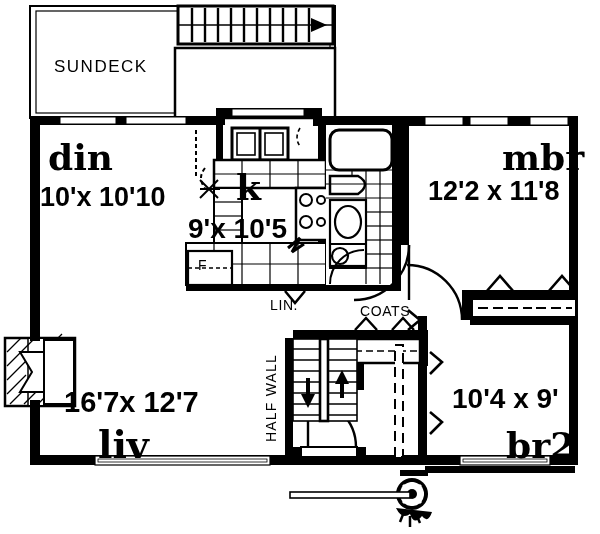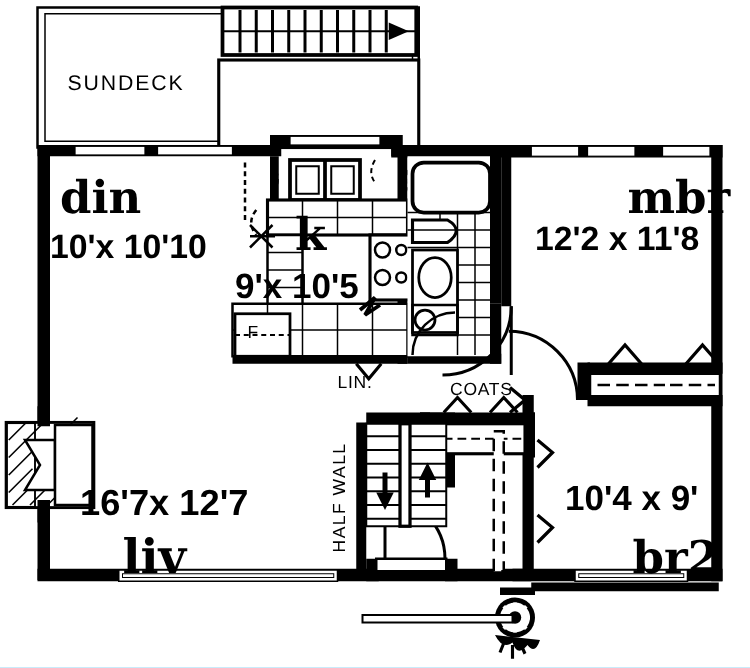--- a/index.html
+++ b/index.html
@@ -1,21 +1,21 @@
 <!DOCTYPE html>
 <html><head>
 <meta charset="utf-8">
 <title>Floor Plan</title>
 <style>
   html,body{margin:0;padding:0;background:#ffffff;}
   body{font-family:"Liberation Sans", sans-serif;}
   #plan-root{
     position:relative;
     width:600px;height:534px;
-    background:#0ea5e9;
+    background:#b91c1c;
     overflow:hidden;
   }
   #plan-svg{display:block;width:600px;height:534px;}
   .rm-name{
     font-family:"DejaVu Serif","Liberation Serif",serif;
     font-weight:700;
     fill:#000;
   }
   .rm-dim{
     font-family:"Liberation Sans",sans-serif;

